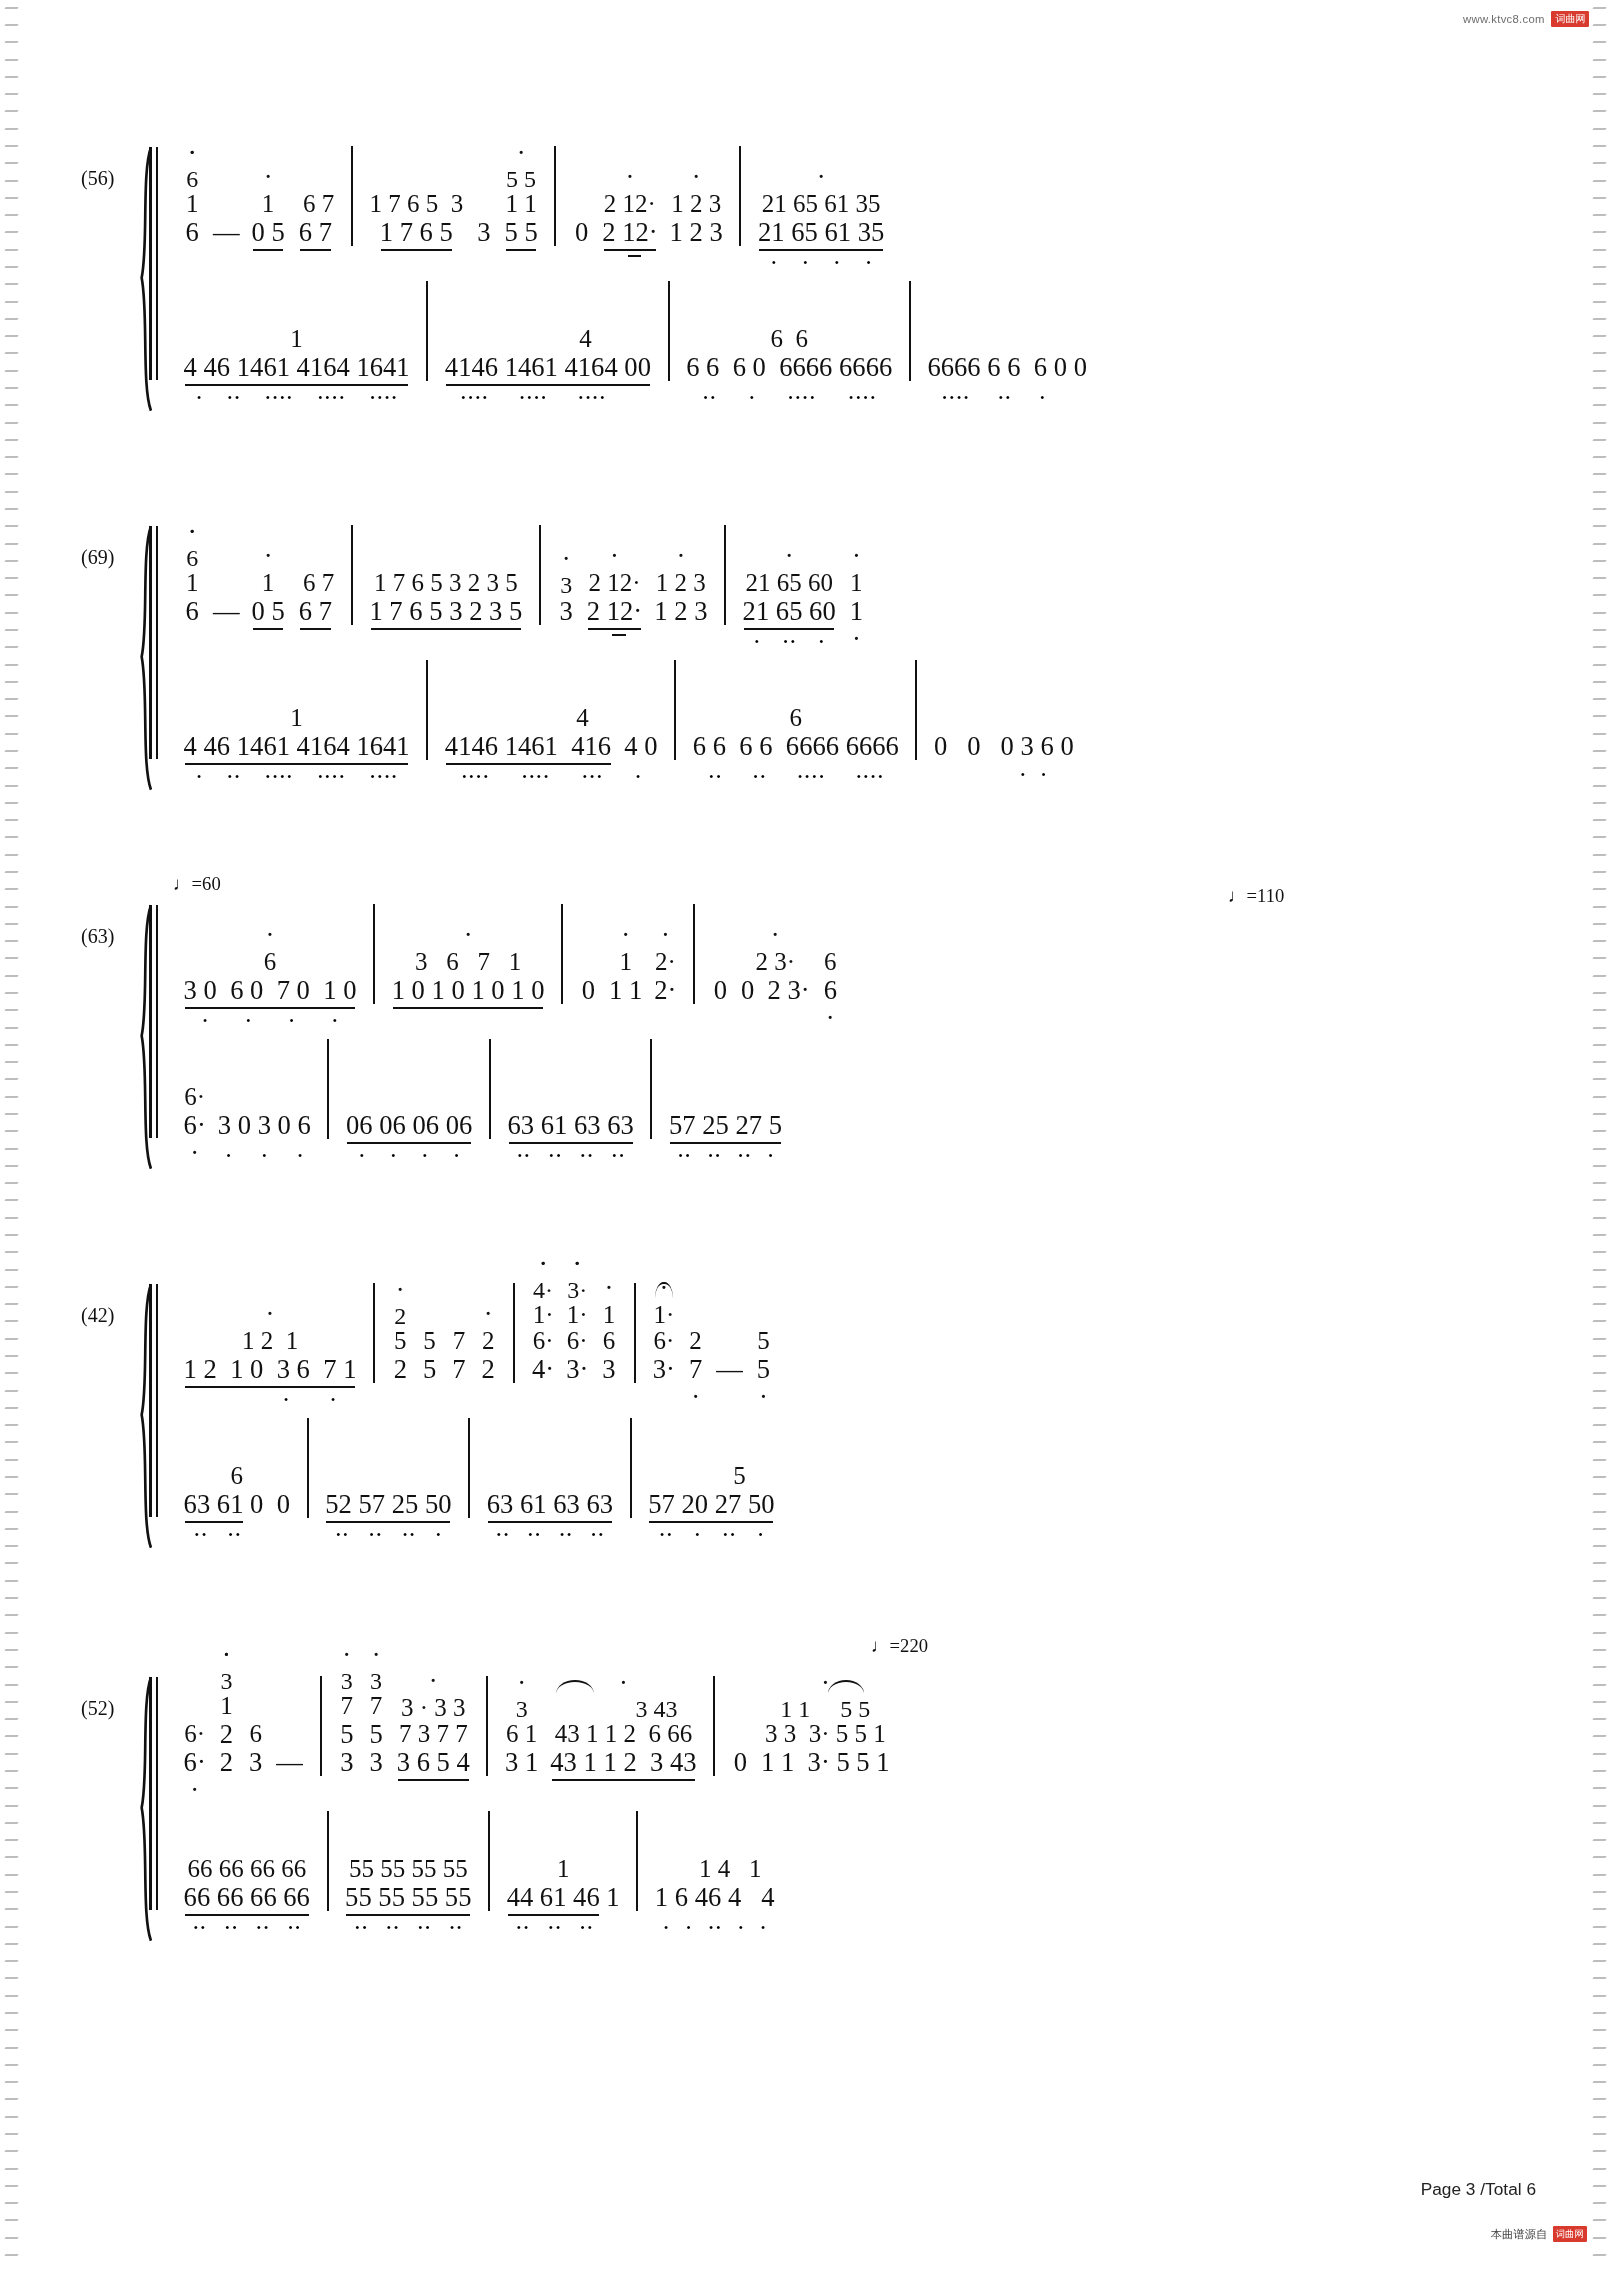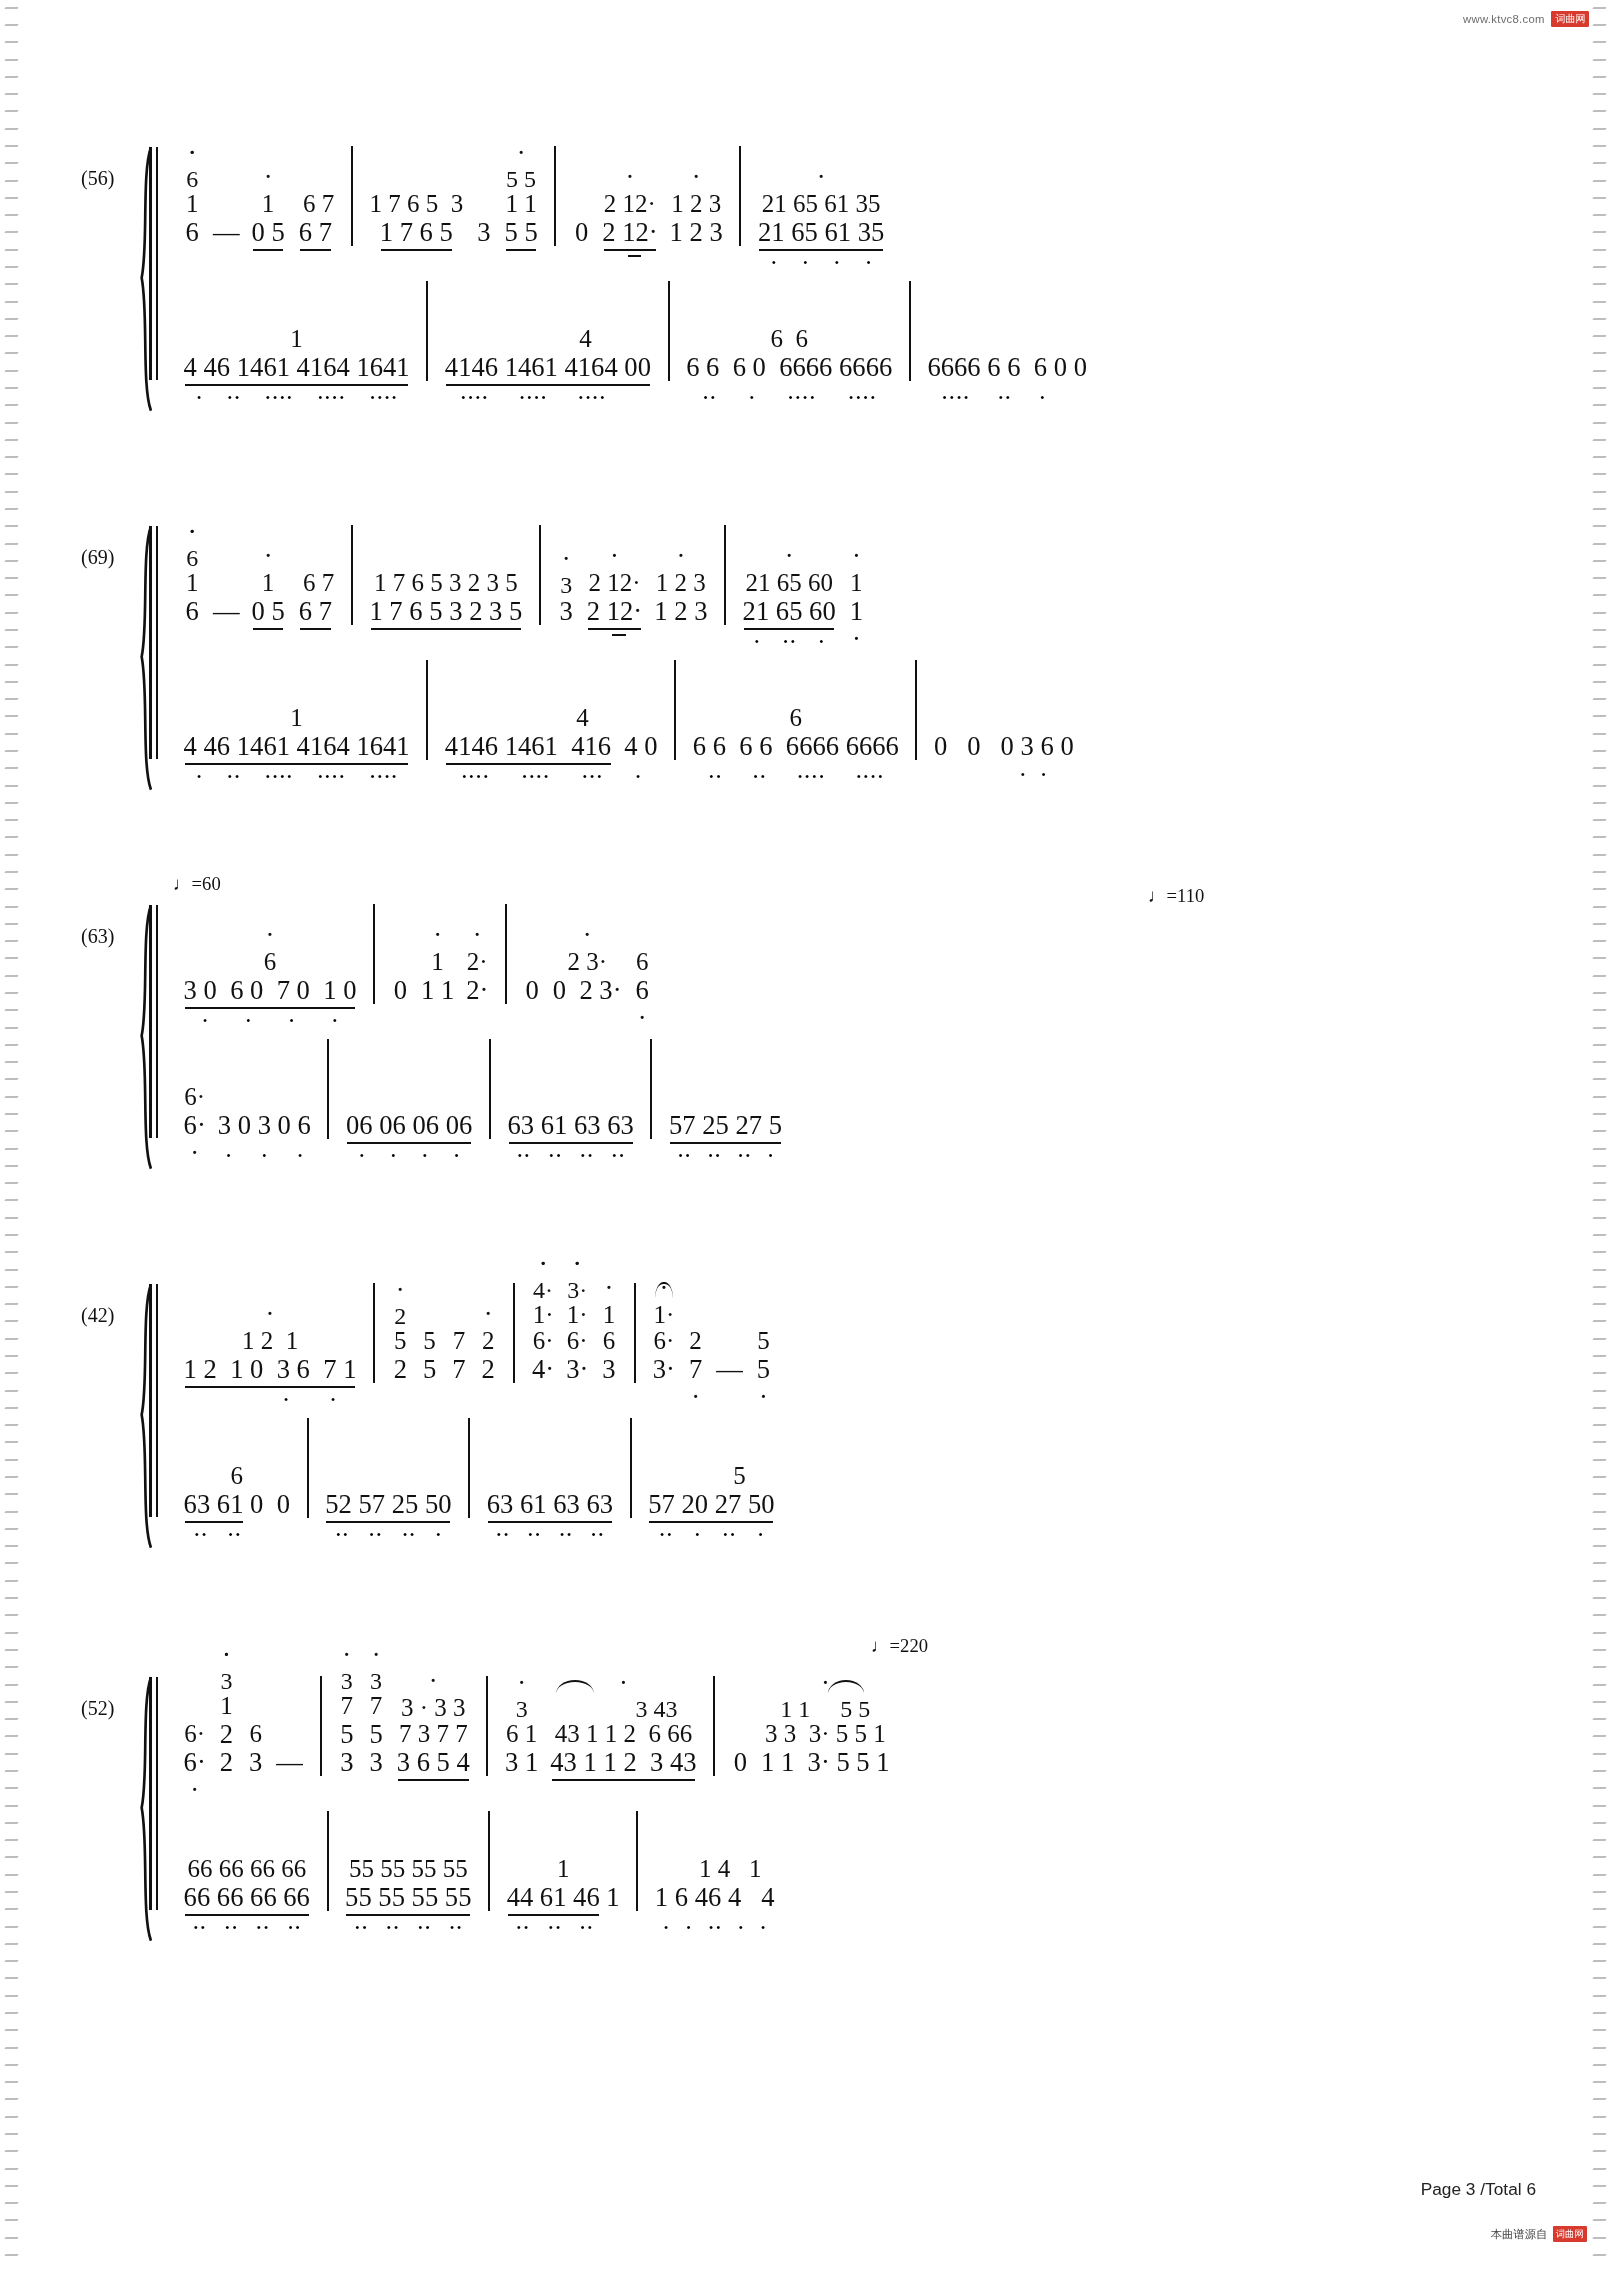--- a/index.html
+++ b/index.html
@@ -830,40 +830,49 @@
           </div>
         </div>
       </div>
     </div>
   </div>
 
   <div class="system" style="top: 904px;">
     <div class="sys-inner">
       <div class="measure-no">(63)</div>
       <div class="tempo" style="left: 53px; top: -31px;">♩=60</div>
-      <div class="tempo" style="left: 1028px; top: -18.6px;">♩=110</div>
+      <div class="tempo" style="left: 1108px; top: -18.6px;">♩=110</div>
       <div class="brace">
         <svg class="brace-curve" width="13.3" height="266" viewBox="0 0 20 400" preserveAspectRatio="none">
           <path d="M18 2 C4 40, 14 150, 4 198 C14 250, 4 360, 18 398" stroke="#111" stroke-width="4" fill="none"></path>
         </svg>
       </div>
 
       <div class="staff-row upper">
         <div class="meas first">
           <div class="grp">
             <div class="up dotup">6</div>
             <div class="beamwrap">
               <span class="n">3&nbsp;0&nbsp;&nbsp;6&nbsp;0&nbsp;&nbsp;7&nbsp;0&nbsp;&nbsp;1&nbsp;0</span>
               <span class="underline1"></span>
               <span class="dotsrow">
                   <span>·</span>
                   <span>·</span>
                   <span>·</span>
                   <span>·</span>
                 </span>
+            </div>
+          </div>
+        </div>
+        <div class="meas">
+          <div class="grp">
+            <div class="up dotup">3&nbsp;&nbsp;&nbsp;6&nbsp;&nbsp;&nbsp;7&nbsp;&nbsp;&nbsp;1</div>
+            <div class="beamwrap">
+              <span class="n">1&nbsp;0&nbsp;1&nbsp;0&nbsp;1&nbsp;0&nbsp;1&nbsp;0</span>
+              <span class="underline1"></span>
             </div>
           </div>
         </div>
         <div class="meas">
           <div class="grp">
             <div class="n">0</div>
           </div>
           <div class="grp">
             <div class="up dotup">1</div>
             <div class="n">1&nbsp;1</div>

